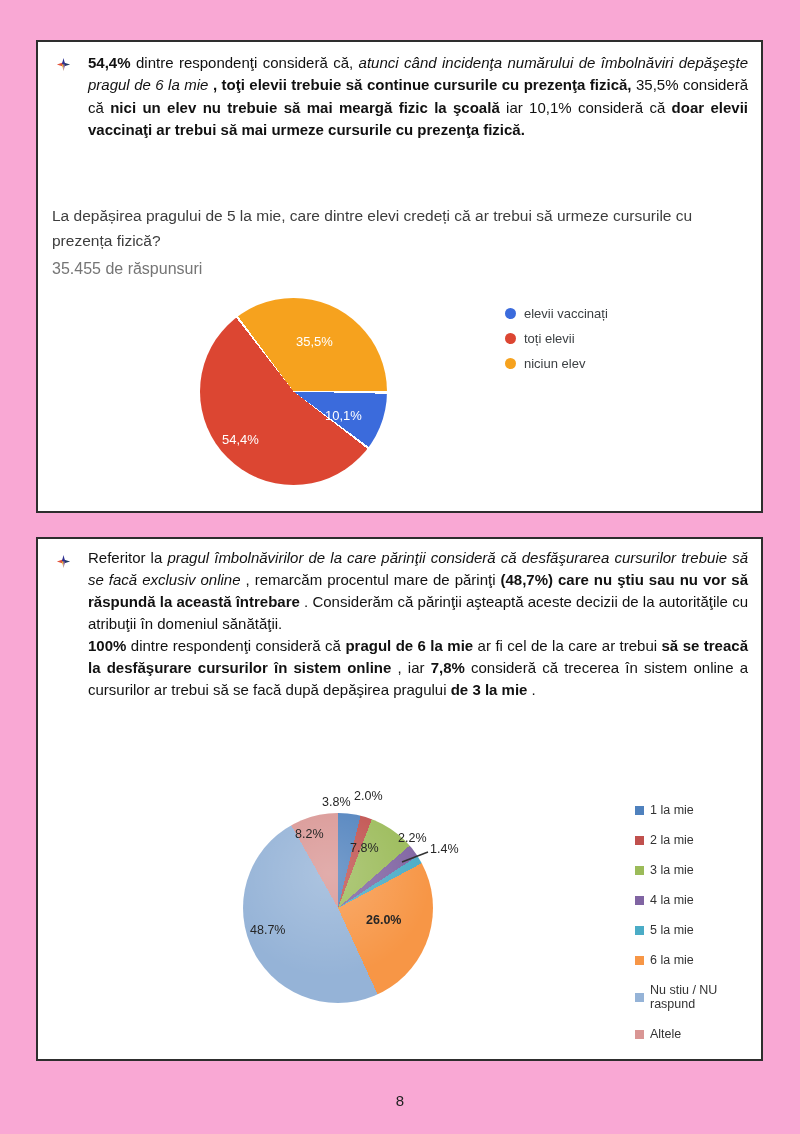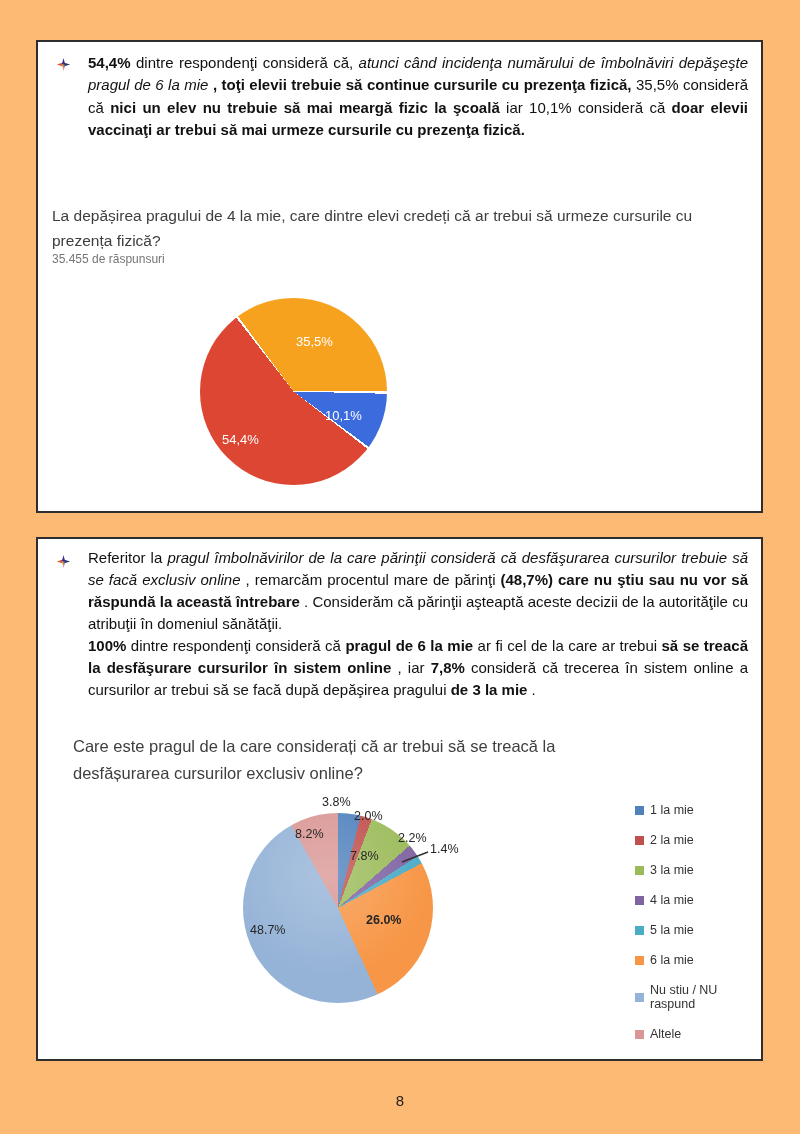--- a/index.html
+++ b/index.html
@@ -1,31 +1,31 @@
 <!DOCTYPE html>
 <html><head>
 <meta charset="utf-8">
 <style>
   html,body{margin:0;padding:0;background:#ffffff;}
-  .page{position:relative;width:800px;height:1134px;background:#fdba74;
+  .page{position:relative;width:800px;height:1134px;background:#f9a8d4;
         font-family:"Liberation Sans",sans-serif;overflow:hidden;}
   .box{position:absolute;left:36px;width:723px;border:2px solid #2e2e2e;background:#fff;}
   .box1{top:40px;height:469px;}
   .box2{top:537px;height:520px;}
   .bullet{position:absolute;left:18px;top:15px;width:15px;height:15px;}
   .para{position:absolute;left:50px;top:10px;width:660px;margin:0;
         font-size:15px;line-height:22.4px;color:#111;text-align:justify;}
   .para2{top:8px;line-height:22px;}
   .rb{font-weight:bold;}
   .ri{font-style:italic;}
   .rr{font-weight:normal;}
   .question{position:absolute;margin:0;color:#3d3d3d;font-weight:normal;}
   .q1{left:14px;top:161px;width:700px;font-size:15.5px;line-height:25px;}
   .q2{left:35px;top:194px;width:565px;font-size:16.5px;line-height:27px;color:#3f3f3f;}
-  .responses{position:absolute;left:14px;top:210px;font-size:12px;color:#757575;}
+  .responses{position:absolute;left:14px;top:218px;font-size:16px;color:#757575;}
   .pie{position:absolute;border-radius:50%;}
   .pie1{left:162px;top:256px;width:187px;height:187px;}
   .pie2{left:205px;top:274px;width:190px;height:190px;}
   .pie2 .gloss{position:absolute;inset:0;border-radius:50%;
         background:radial-gradient(circle at 45% 32%,rgba(255,255,255,0.22),rgba(255,255,255,0) 62%);}
   .slice-label{position:absolute;font-size:13px;text-align:right;}
   .sl-white{color:#ffffff;}
   .sl-dark{color:#262626;font-size:12.5px;}
   .legend{position:absolute;}
   .lg-row{display:flex;align-items:center;}
@@ -62,29 +62,43 @@
       <span class="rb">54,4% </span>
       <span class="rr">dintre respondenţi consideră că, </span>
       <span class="ri">atunci când incidenţa  numărului de îmbolnăviri depăşeşte pragul de 6 la mie</span>
       <span class="rb">, toţi elevii trebuie să continue cursurile cu prezenţa fizică, </span>
       <span class="rr">35,5% consideră că </span>
       <span class="rb">nici un elev nu trebuie să mai meargă fizic la şcoală </span>
       <span class="rr">iar 10,1% consideră că </span>
       <span class="rb">doar elevii vaccinaţi ar trebui să mai urmeze cursurile cu prezenţa fizică.</span>
     </p>
 
-    <p class="question q1">La depășirea pragului de 4 la mie, care dintre elevi credeți că ar trebui să urmeze cursurile cu prezența fizică?</p>
+    <p class="question q1">La depășirea pragului de 5 la mie, care dintre elevi credeți că ar trebui să urmeze cursurile cu prezența fizică?</p>
     <div class="responses">35.455 de răspunsuri</div>
 
     <div class="pie pie1" style="background: conic-gradient(from 90deg, rgb(255, 255, 255) 0deg, rgb(255, 255, 255) 1.4deg, rgb(59, 107, 220) 1.4deg, rgb(59, 107, 220) 36.36deg, rgb(255, 255, 255) 36.36deg, rgb(255, 255, 255) 37.76deg, rgb(220, 70, 50) 37.76deg, rgb(220, 70, 50) 232.2deg, rgb(255, 255, 255) 232.2deg, rgb(255, 255, 255) 233.6deg, rgb(246, 162, 30) 233.6deg, rgb(246, 162, 30) 360deg);"></div>
 
     <span class="slice-label sl-white" style="left:258px;top:292px;">35,5%</span>
     <span class="slice-label sl-white" style="left:287px;top:366px;">10,1%</span>
     <span class="slice-label sl-white" style="left:184px;top:390px;">54,4%</span>
 
+    <div class="legend legend1">
+      <div class="lg-row">
+        <span class="dot" style="background: rgb(59, 107, 220);"></span>
+        <span class="lg-label">elevii vaccinați</span>
+      </div>
+      <div class="lg-row">
+        <span class="dot" style="background: rgb(220, 70, 50);"></span>
+        <span class="lg-label">toți elevii</span>
+      </div>
+      <div class="lg-row">
+        <span class="dot" style="background: rgb(246, 162, 30);"></span>
+        <span class="lg-label">niciun elev</span>
+      </div>
+    </div>
   </div>
 
   <div class="box box2">
 
     <span class="bullet">
       <svg width="15" height="15" viewBox="0 0 16 16">
         <polygon points="1,8 8,5.6 8,10.4" fill="#e2533b"></polygon>
         <polygon points="15,8 8,5.9 8,10.1" fill="#1f3864"></polygon>
         <polygon points="8,1 6.2,8 9.8,8" fill="#2e3192"></polygon>
         <polygon points="8,15 6.2,8 8,8" fill="#f2c137"></polygon>
@@ -104,30 +118,29 @@
       <span class="rb">pragul de 6 la mie </span>
       <span class="rr">ar fi cel de la care ar trebui </span>
       <span class="rb">să se treacă la desfăşurare cursurilor în sistem online</span>
       <span class="rr">, iar </span>
       <span class="rb">7,8% </span>
       <span class="rr">consideră că trecerea în sistem online a cursurilor ar trebui să se facă după depăşirea pragului </span>
       <span class="rb">de 3 la mie</span>
       <span class="rr">.</span>
     </p>
 
-    <p class="question q2">Care este pragul de la care considerați că ar trebui să se treacă la desfășurarea cursurilor exclusiv online?</p>
 
     <div class="pie pie2" style="background: conic-gradient(rgb(79, 129, 189) 0deg, rgb(79, 129, 189) 13.6663deg, rgb(192, 80, 77) 13.6663deg, rgb(192, 80, 77) 20.8591deg, rgb(155, 187, 89) 20.8591deg, rgb(155, 187, 89) 48.9111deg, rgb(128, 100, 162) 48.9111deg, rgb(128, 100, 162) 56.8232deg, rgb(75, 172, 198) 56.8232deg, rgb(75, 172, 198) 61.8581deg, rgb(247, 150, 70) 61.8581deg, rgb(247, 150, 70) 155.365deg, rgb(149, 179, 215) 155.365deg, rgb(149, 179, 215) 330.509deg, rgb(217, 150, 148) 330.509deg, rgb(217, 150, 148) 360deg);">
         <span class="gloss"></span>
       </div>
 
     <span class="slice-label sl-dark" style="left:284px;top:256px;">3.8%</span>
-    <span class="slice-label sl-dark" style="left:316px;top:270px;">2.0%</span>
+    <span class="slice-label sl-dark" style="left:316px;top:250px;">2.0%</span>
     <span class="slice-label sl-dark" style="left:257px;top:288px;">8.2%</span>
-    <span class="slice-label sl-dark" style="left:312px;top:310px;">7.8%</span>
+    <span class="slice-label sl-dark" style="left:312px;top:302px;">7.8%</span>
     <span class="slice-label sl-dark" style="left:360px;top:292px;">2.2%</span>
     <span class="slice-label sl-dark" style="left:392px;top:303px;">1.4%</span>
     <span class="slice-label sl-dark" style="left:328px;top:374px;font-weight:bold;">26.0%</span>
     <span class="slice-label sl-dark" style="left:212px;top:384px;">48.7%</span>
 
     <svg class="callout" viewBox="0 0 100 40">
       <line x1="50" y1="18" x2="24" y2="28" stroke="#333" stroke-width="1.5"></line>
     </svg>
 
     <div class="legend legend2">

